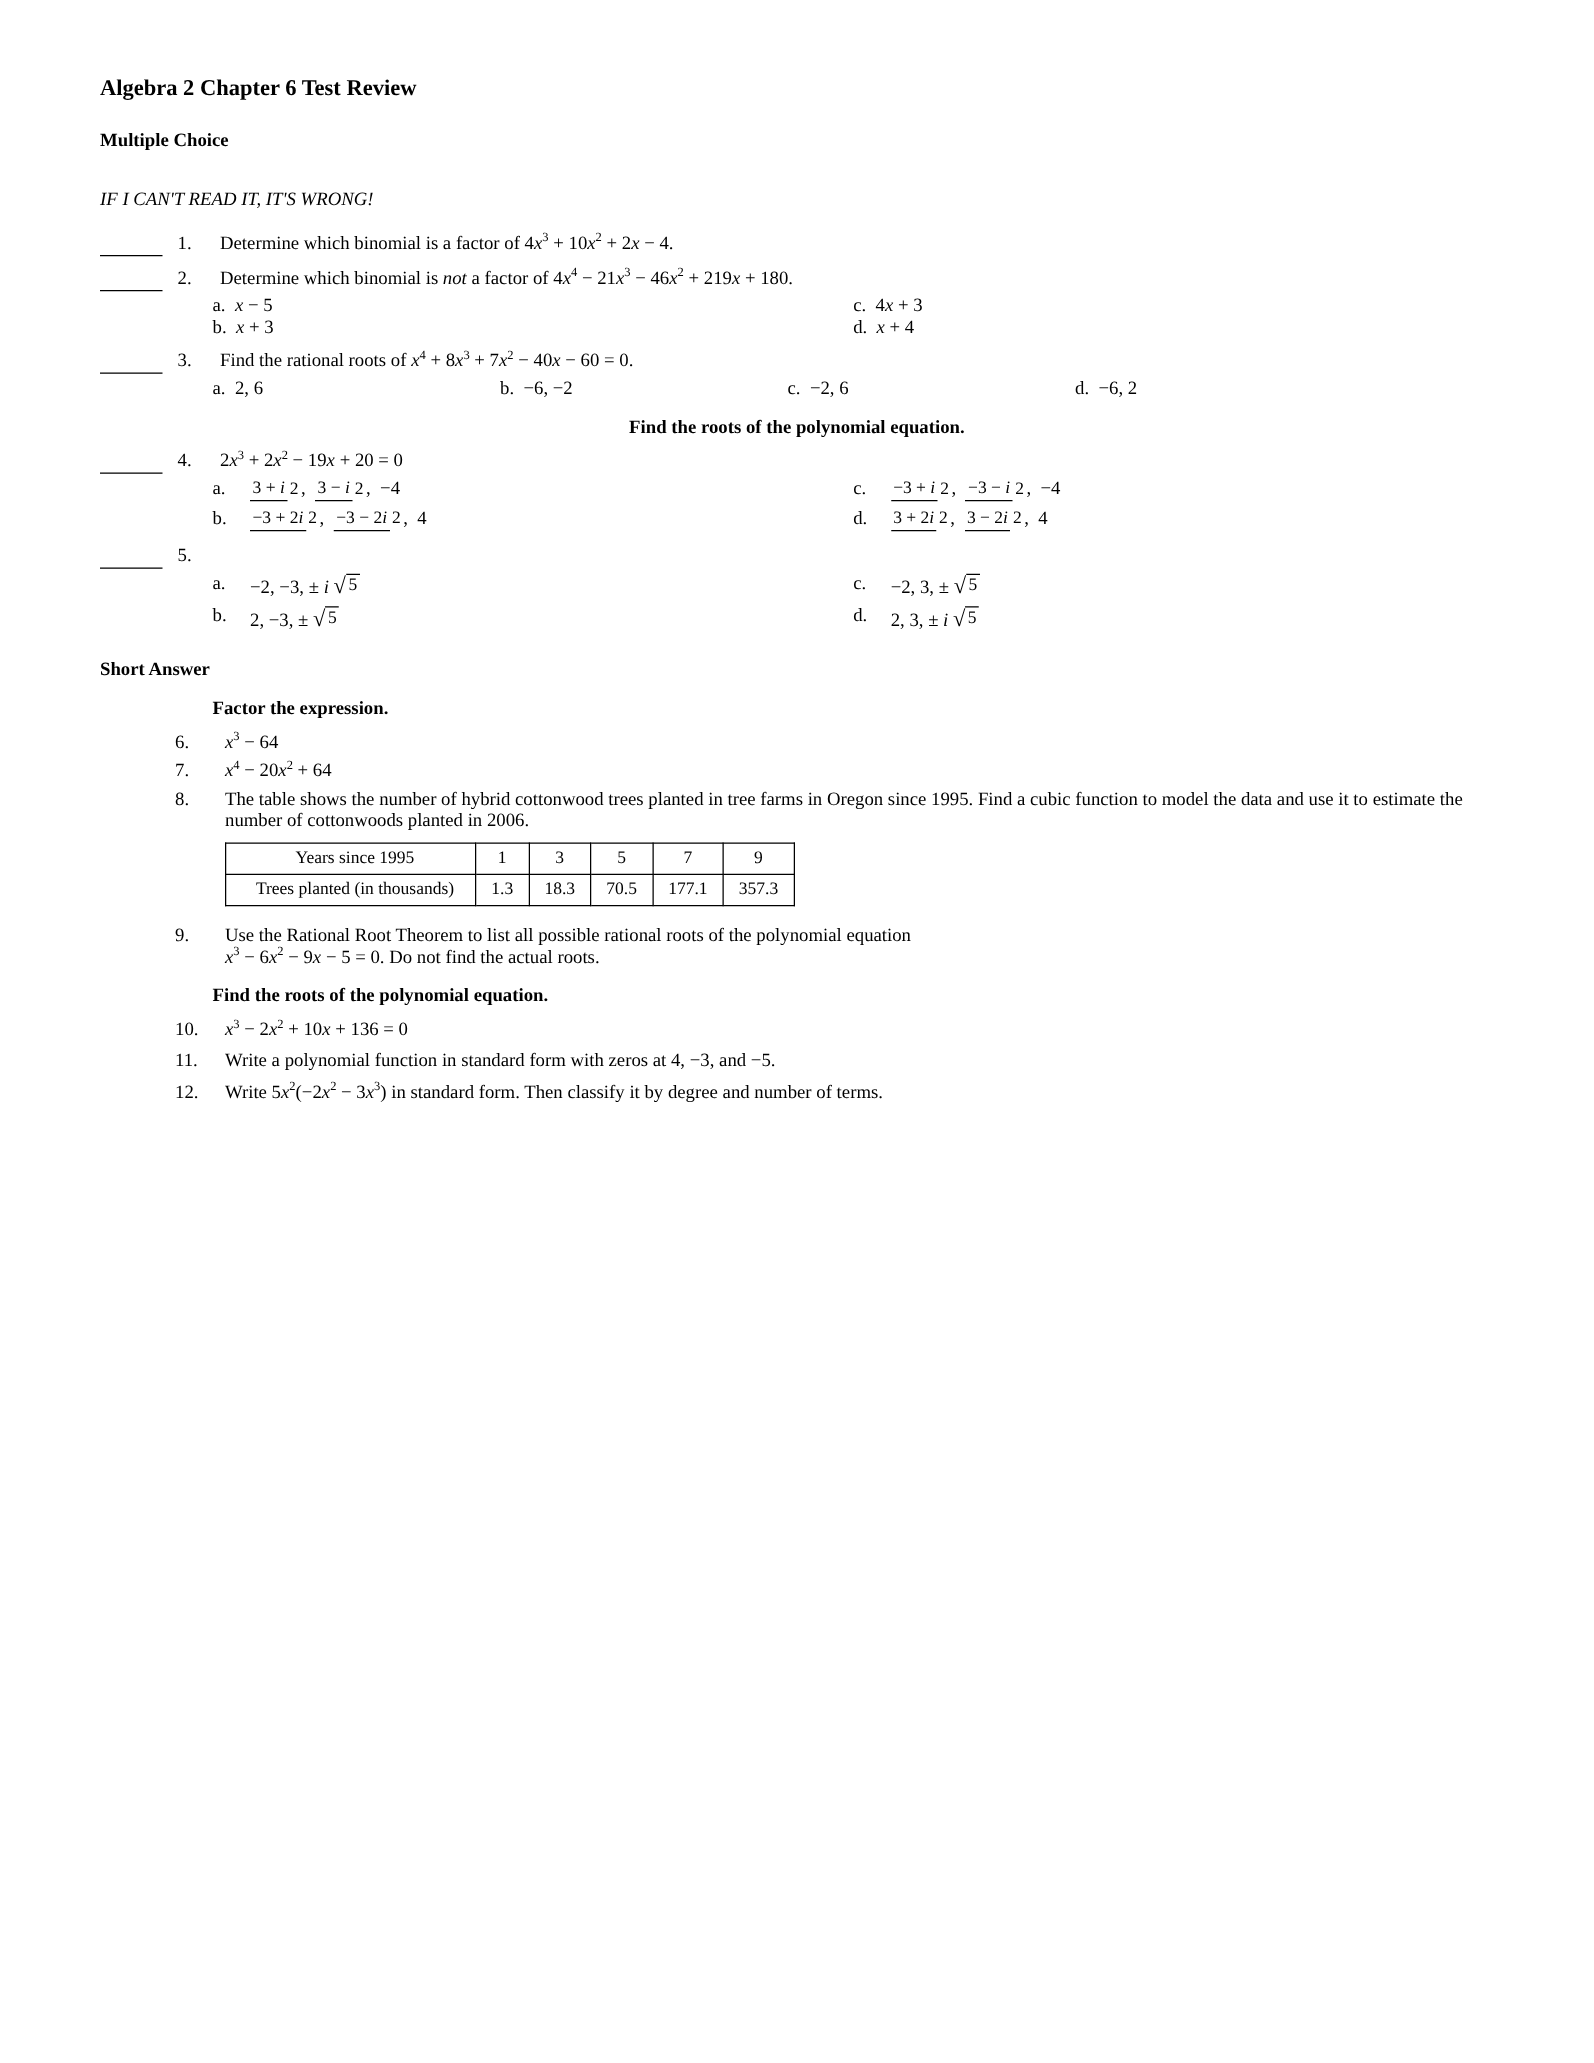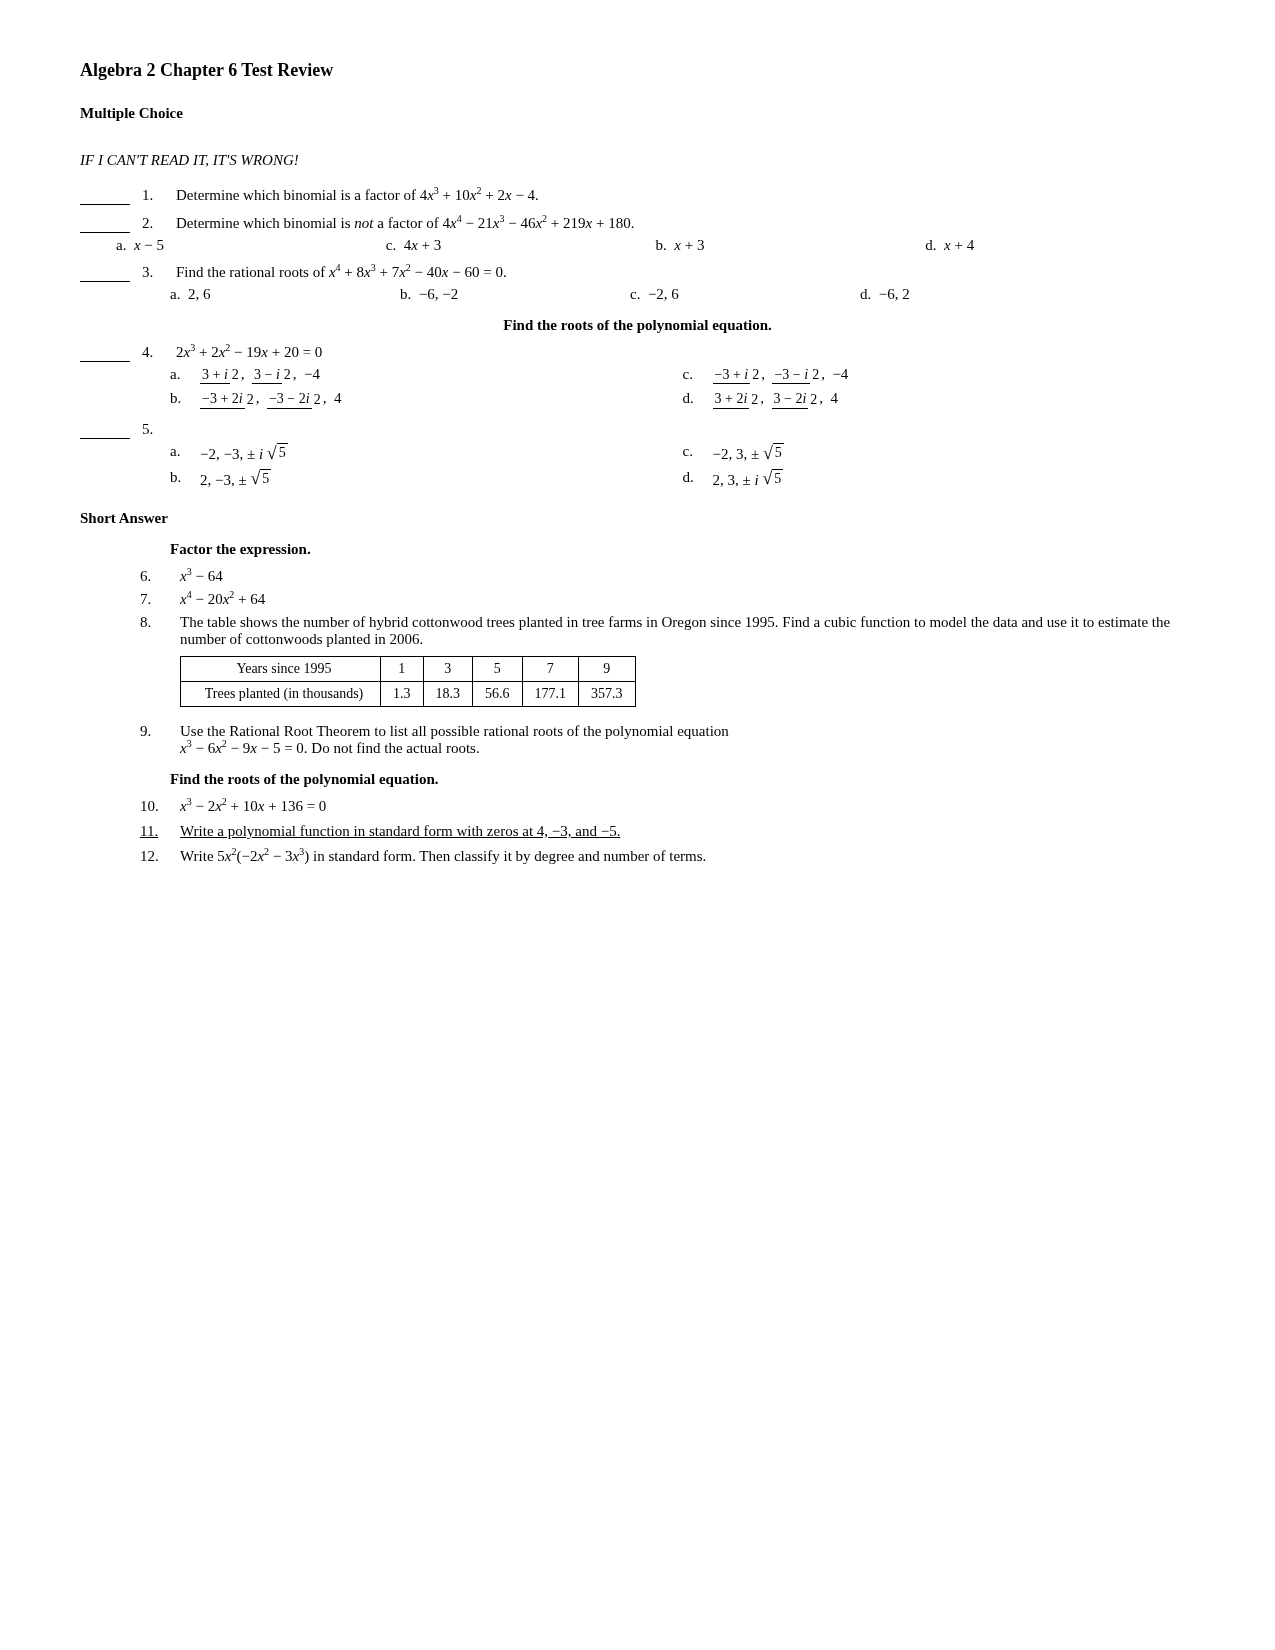--- a/index.html
+++ b/index.html
@@ -64,22 +64,22 @@
       margin-left: 90px;
       margin-top: 3px;
       gap: 0;
     }
     .choice {
       min-width: 220px;
       margin-right: 10px;
     }
     .choice-2col {
       display: grid;
-      grid-template-columns: 1fr 1fr 1fr 1fr;
-      margin-left: 36px;
+      grid-template-columns: 1fr 1fr;
+      margin-left: 90px;
       margin-top: 3px;
     }
     .choice-2col .choice {
       min-width: 0;
     }
     .subsection-title {
       font-weight: bold;
       text-align: center;
       margin: 14px 0 10px 0;
       font-size: 15px;
@@ -366,21 +366,21 @@
         <td>1</td>
         <td>3</td>
         <td>5</td>
         <td>7</td>
         <td>9</td>
       </tr>
       <tr>
         <td>Trees planted (in thousands)</td>
         <td>1.3</td>
         <td>18.3</td>
-        <td>56.6</td>
+        <td>70.5</td>
         <td>177.1</td>
         <td>357.3</td>
       </tr>
     </tbody>
       </table>
   </span>
 </div>
 
 <div class="short-q-row" style="margin-left:60px; margin-top:8px; align-items:flex-start;">
   <span class="short-q-num">9.</span>
@@ -392,21 +392,21 @@
 
 <div class="subsection-title" style="text-align:left; margin-left:90px; font-weight:bold; margin-top:14px;">Find the roots of the polynomial equation.</div>
 
 <div class="short-q-row" style="margin-left:60px; margin-top:6px;">
   <span class="short-q-num">10.</span>
   <span class="short-q-text">
     <em>x</em><sup>3</sup> − 2<em>x</em><sup>2</sup> + 10<em>x</em> + 136 = 0
   </span>
 </div>
 
-<div class="short-q-row" style="margin-left:60px; margin-top:8px;text-decoration:underline;">
+<div class="short-q-row" style="margin-left:60px; margin-top:8px;">
   <span class="short-q-num">11.</span>
   <span class="short-q-text">
     Write a polynomial function in standard form with zeros at 4, −3, and −5.
   </span>
 </div>
 
 <div class="short-q-row" style="margin-left:60px; margin-top:8px;">
   <span class="short-q-num">12.</span>
   <span class="short-q-text">
     Write 5<em>x</em><sup>2</sup>(−2<em>x</em><sup>2</sup> − 3<em>x</em><sup>3</sup>) in standard form. Then classify it by degree and number of terms.

